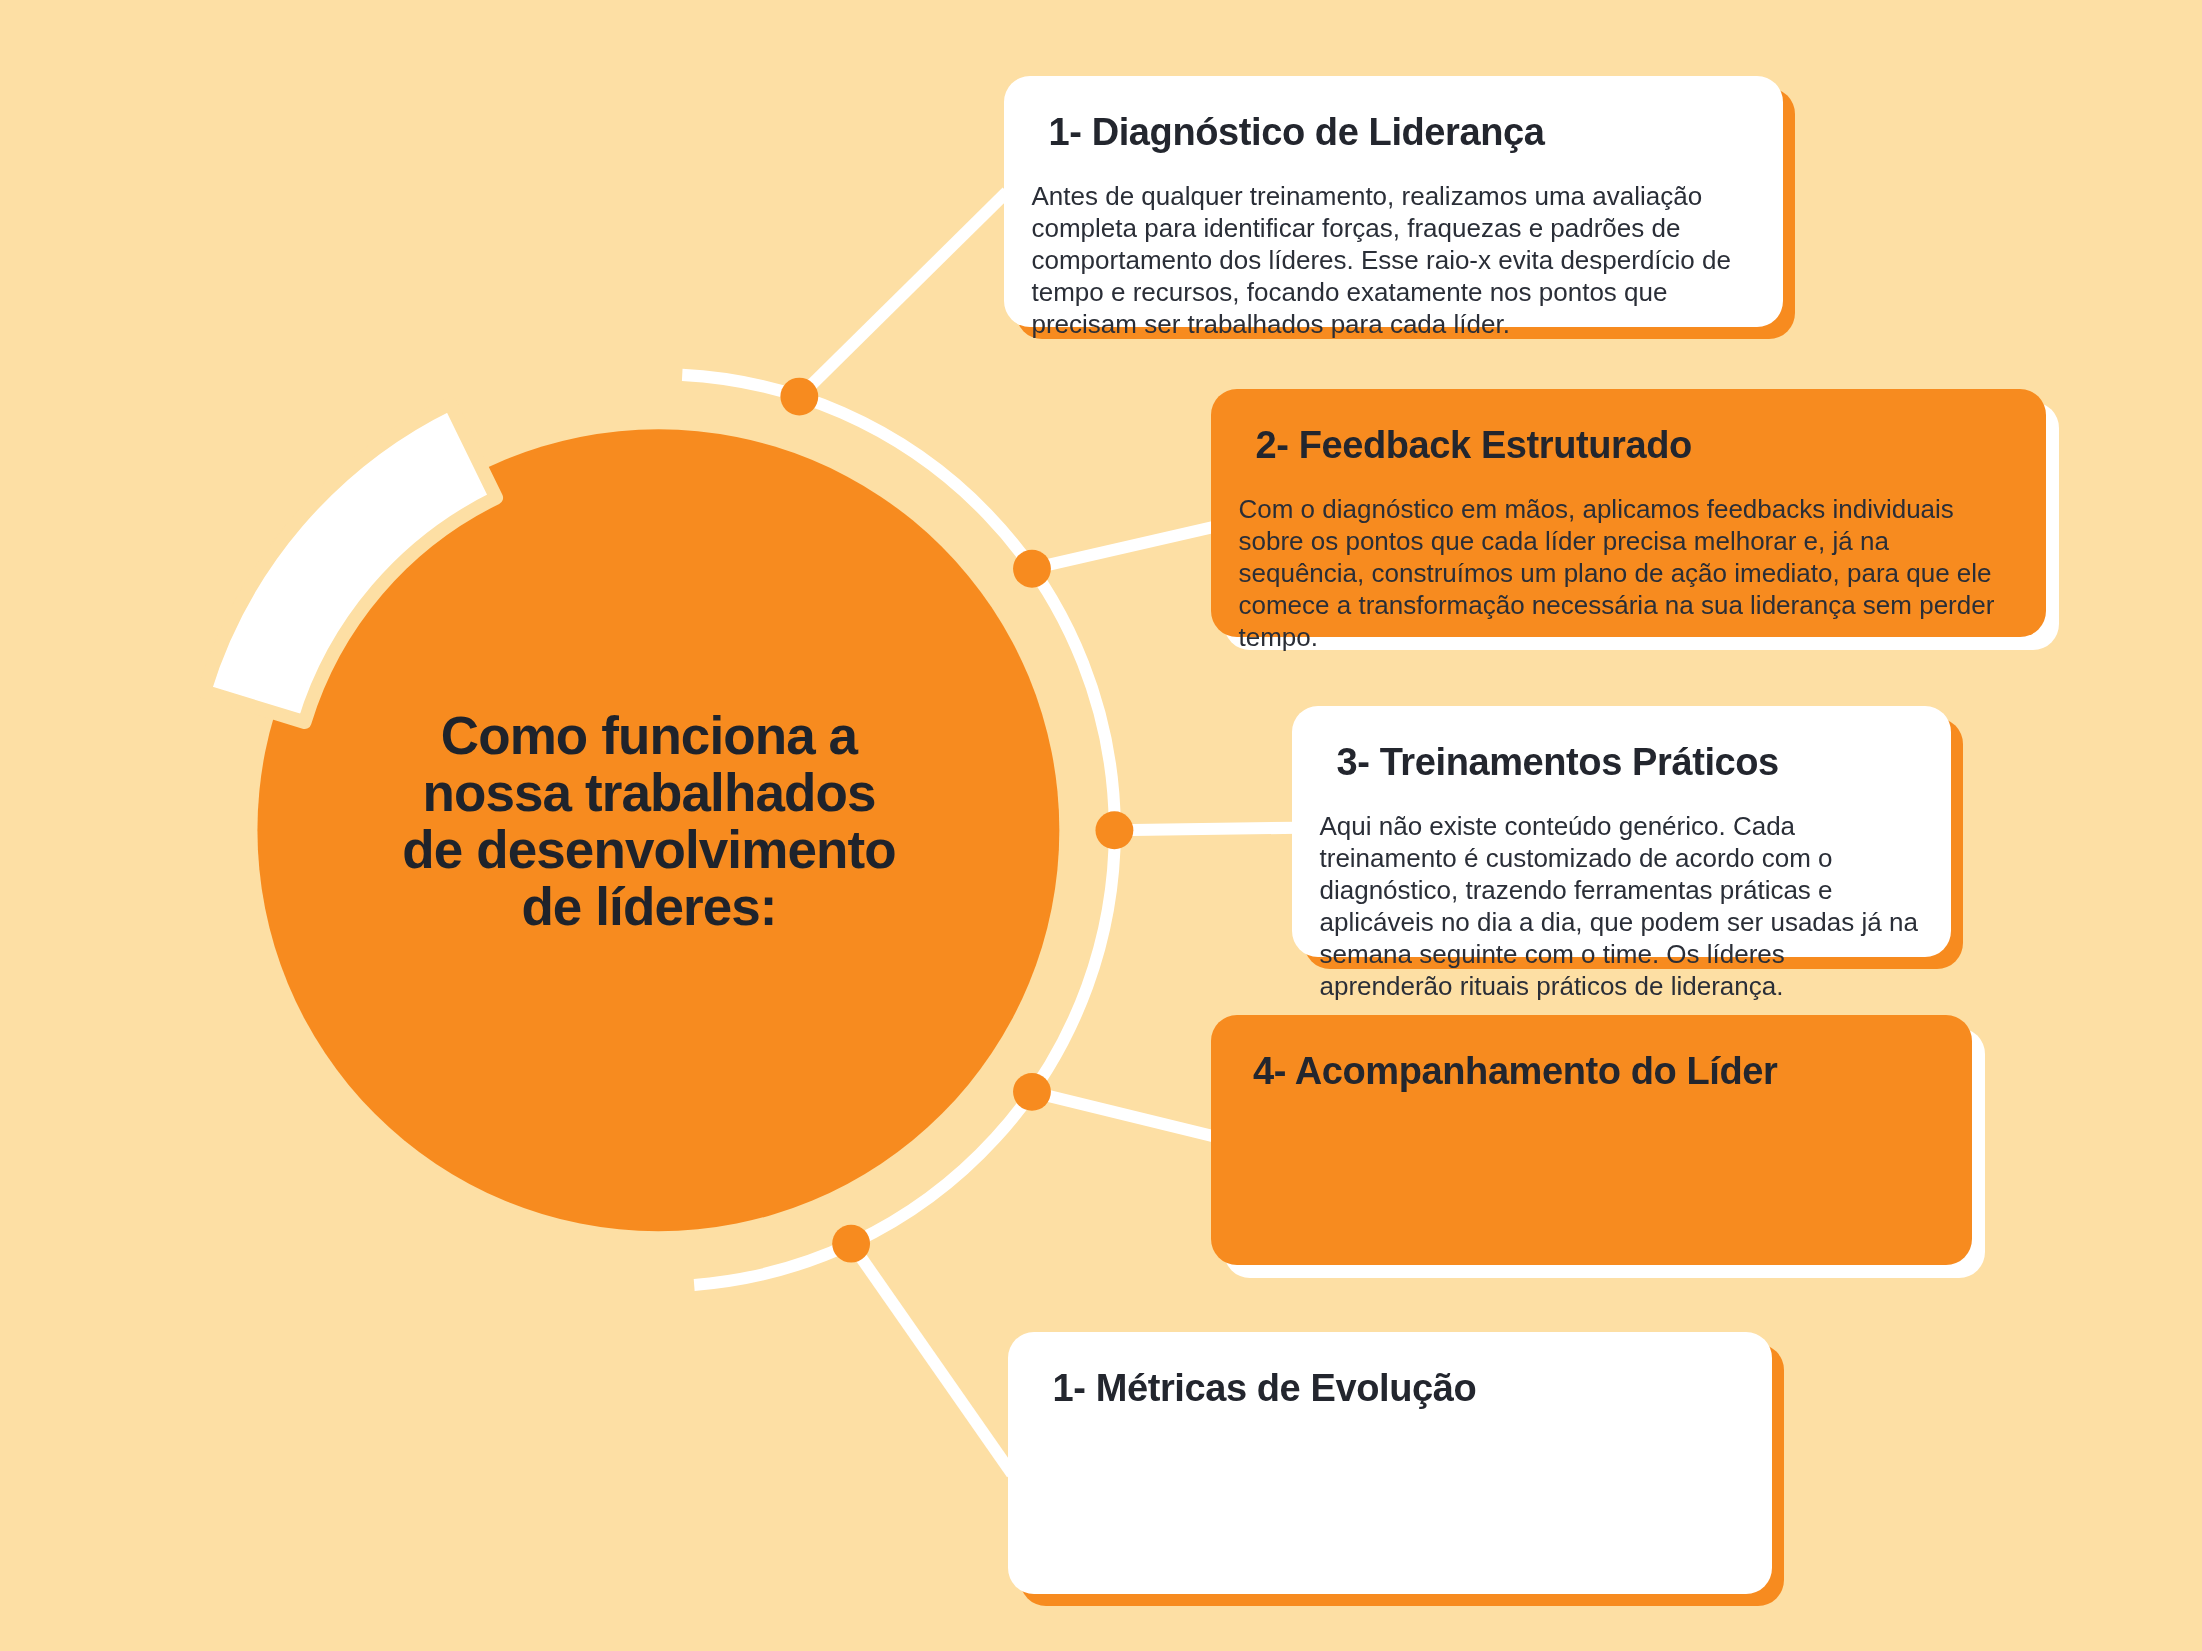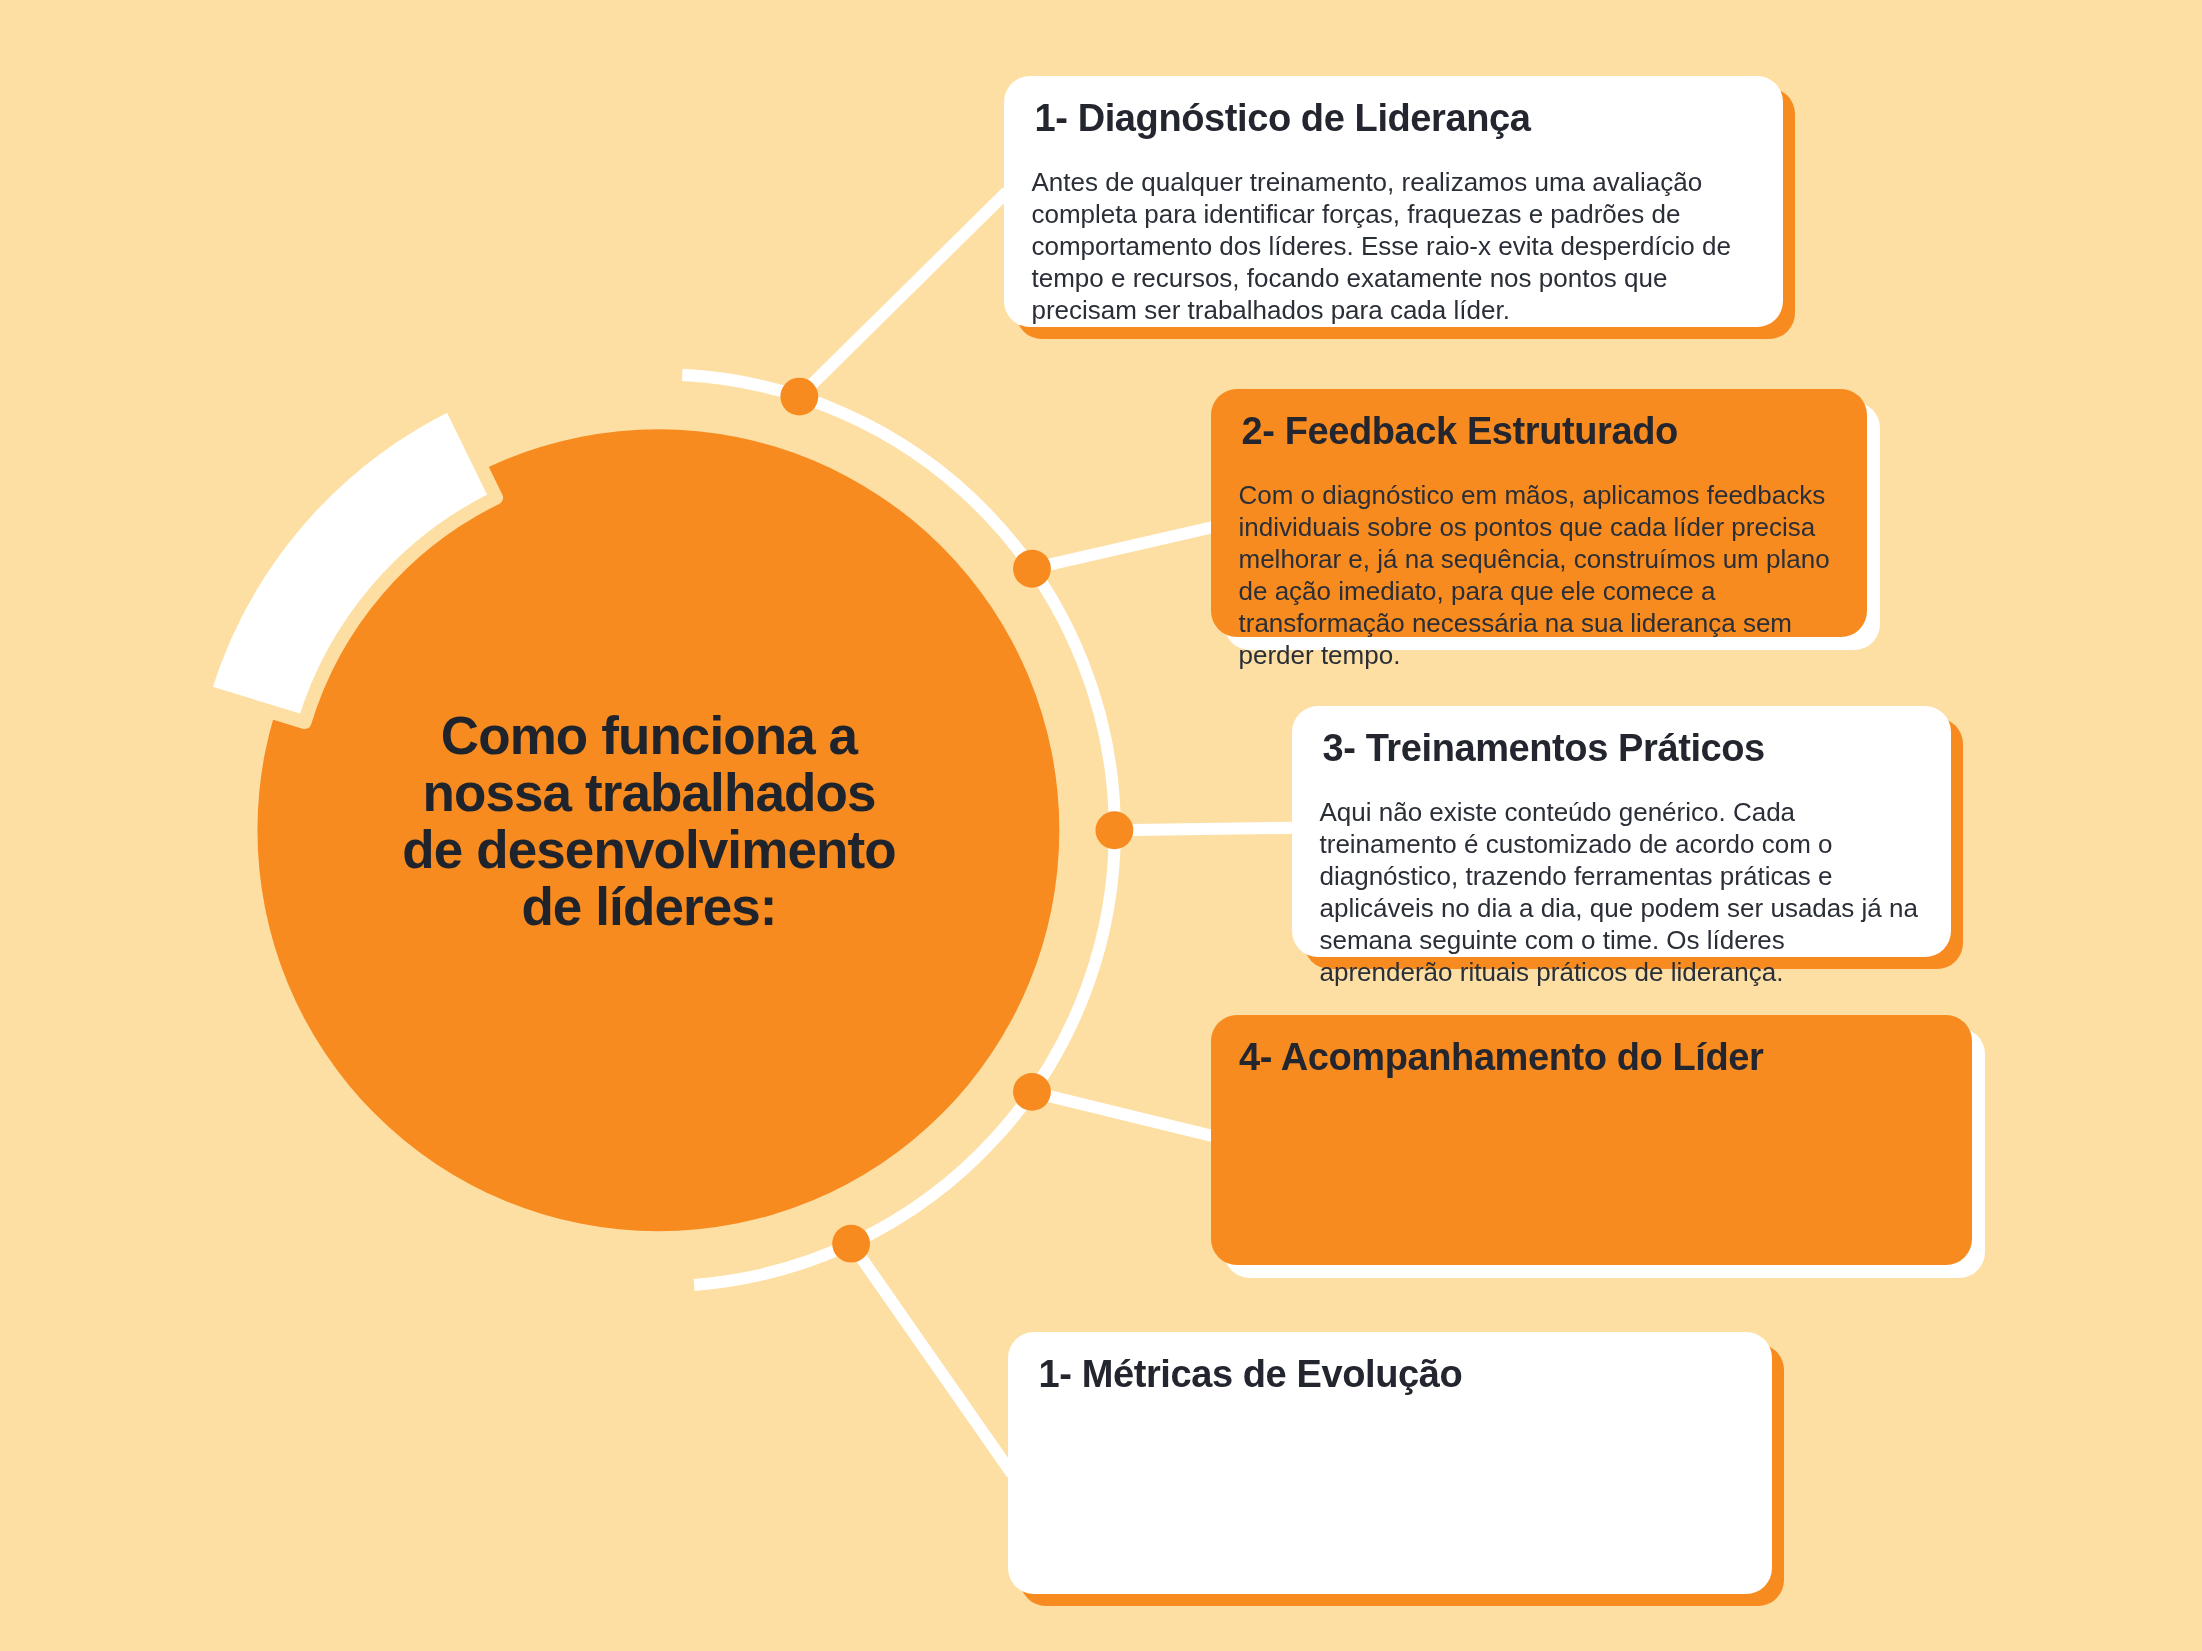--- a/index.html
+++ b/index.html
@@ -41,35 +41,35 @@
   }
   .card.white {
     background: #FFFFFF;
     box-shadow: 12px 12px 0 0 #F78B1F;
   }
   .card.orange {
     background: #F78B1F;
     box-shadow: 13px 13px 0 0 #FFFFFF;
   }
   .card h2 {
-    margin: 3px;
+    margin: 17px;
     font-size: 38px;
     line-height: 1.2;
     font-weight: bold;
     color: #23262E;
     letter-spacing: -0.4px;
   }
   .card p {
     margin: 24px 0 0 0;
     font-size: 26px;
     line-height: 32px;
     color: #2A2E37;
   }
   #card-1 { left: 1004px; top:   76px; width: 779px; height: 251px; }
-  #card-2 { left: 1211px; top:  389px; width: 656px; height: 248px; }
+  #card-2 { left: 1211px; top:  389px; width: 835px; height: 248px; }
   #card-3 { left: 1292px; top:  706px; width: 659px; height: 251px; }
   #card-4 { left: 1211px; top: 1015px; width: 761px; height: 250px; padding-left: 25px; }
   #card-5 { left: 1008px; top: 1332px; width: 764px; height: 262px; }
 </style>
 </head>
 <body>
 
 <svg id="decor" viewBox="0 0 2560 1920" xmlns="http://www.w3.org/2000/svg" aria-hidden="true">
 
   <g stroke="#FFFFFF" stroke-width="14">

